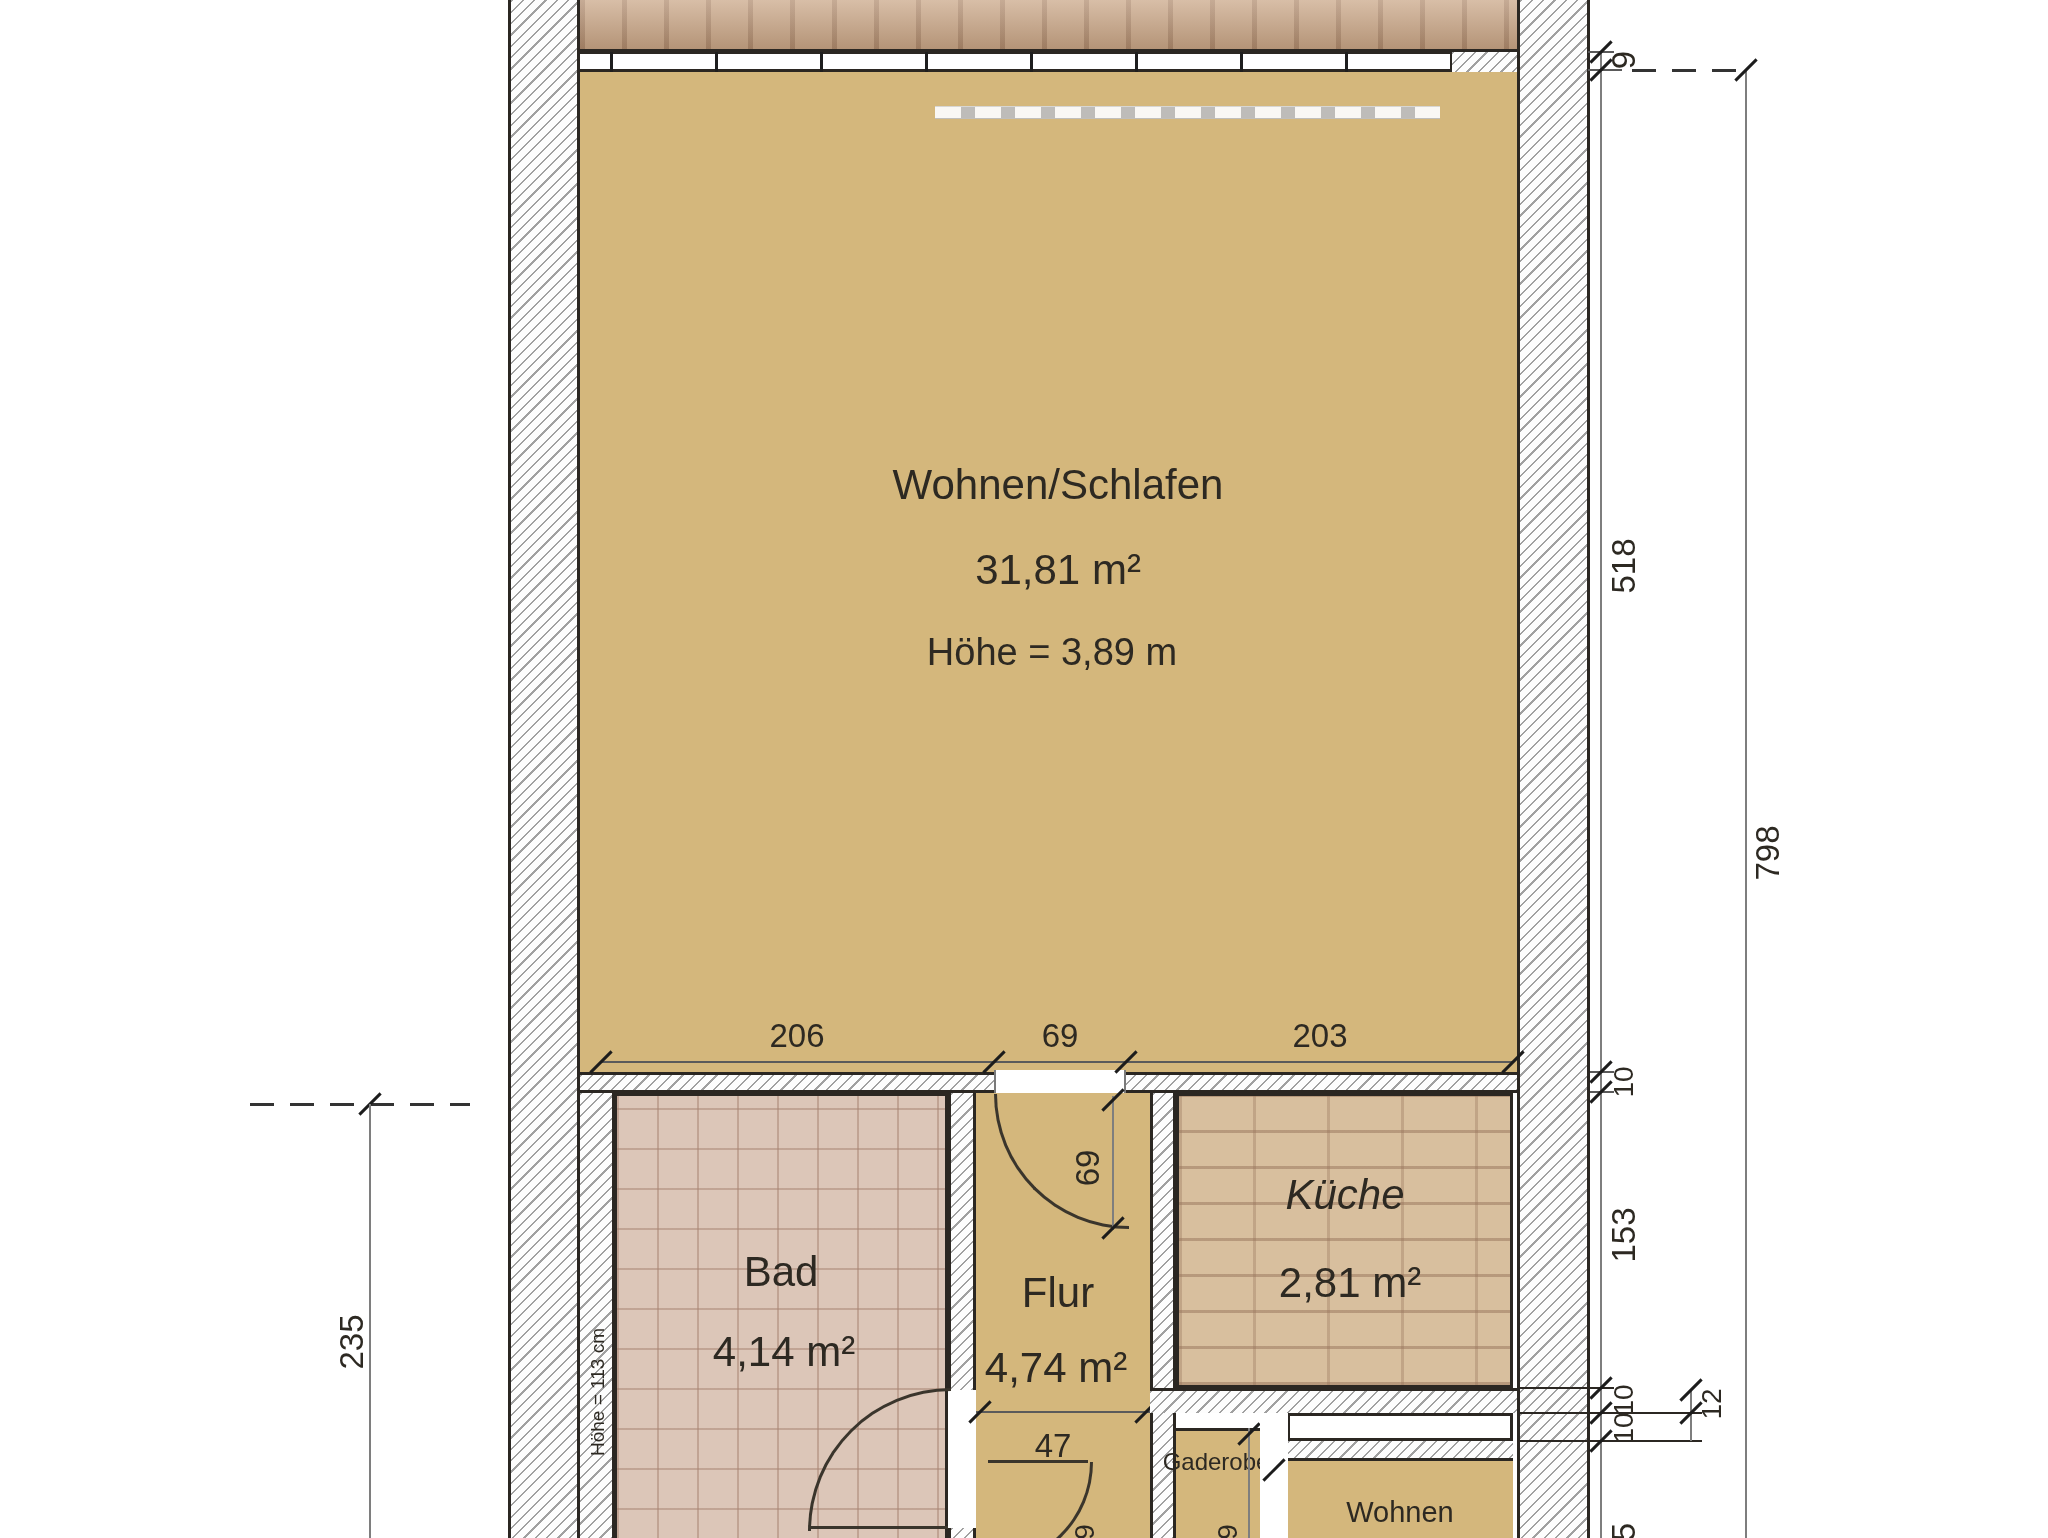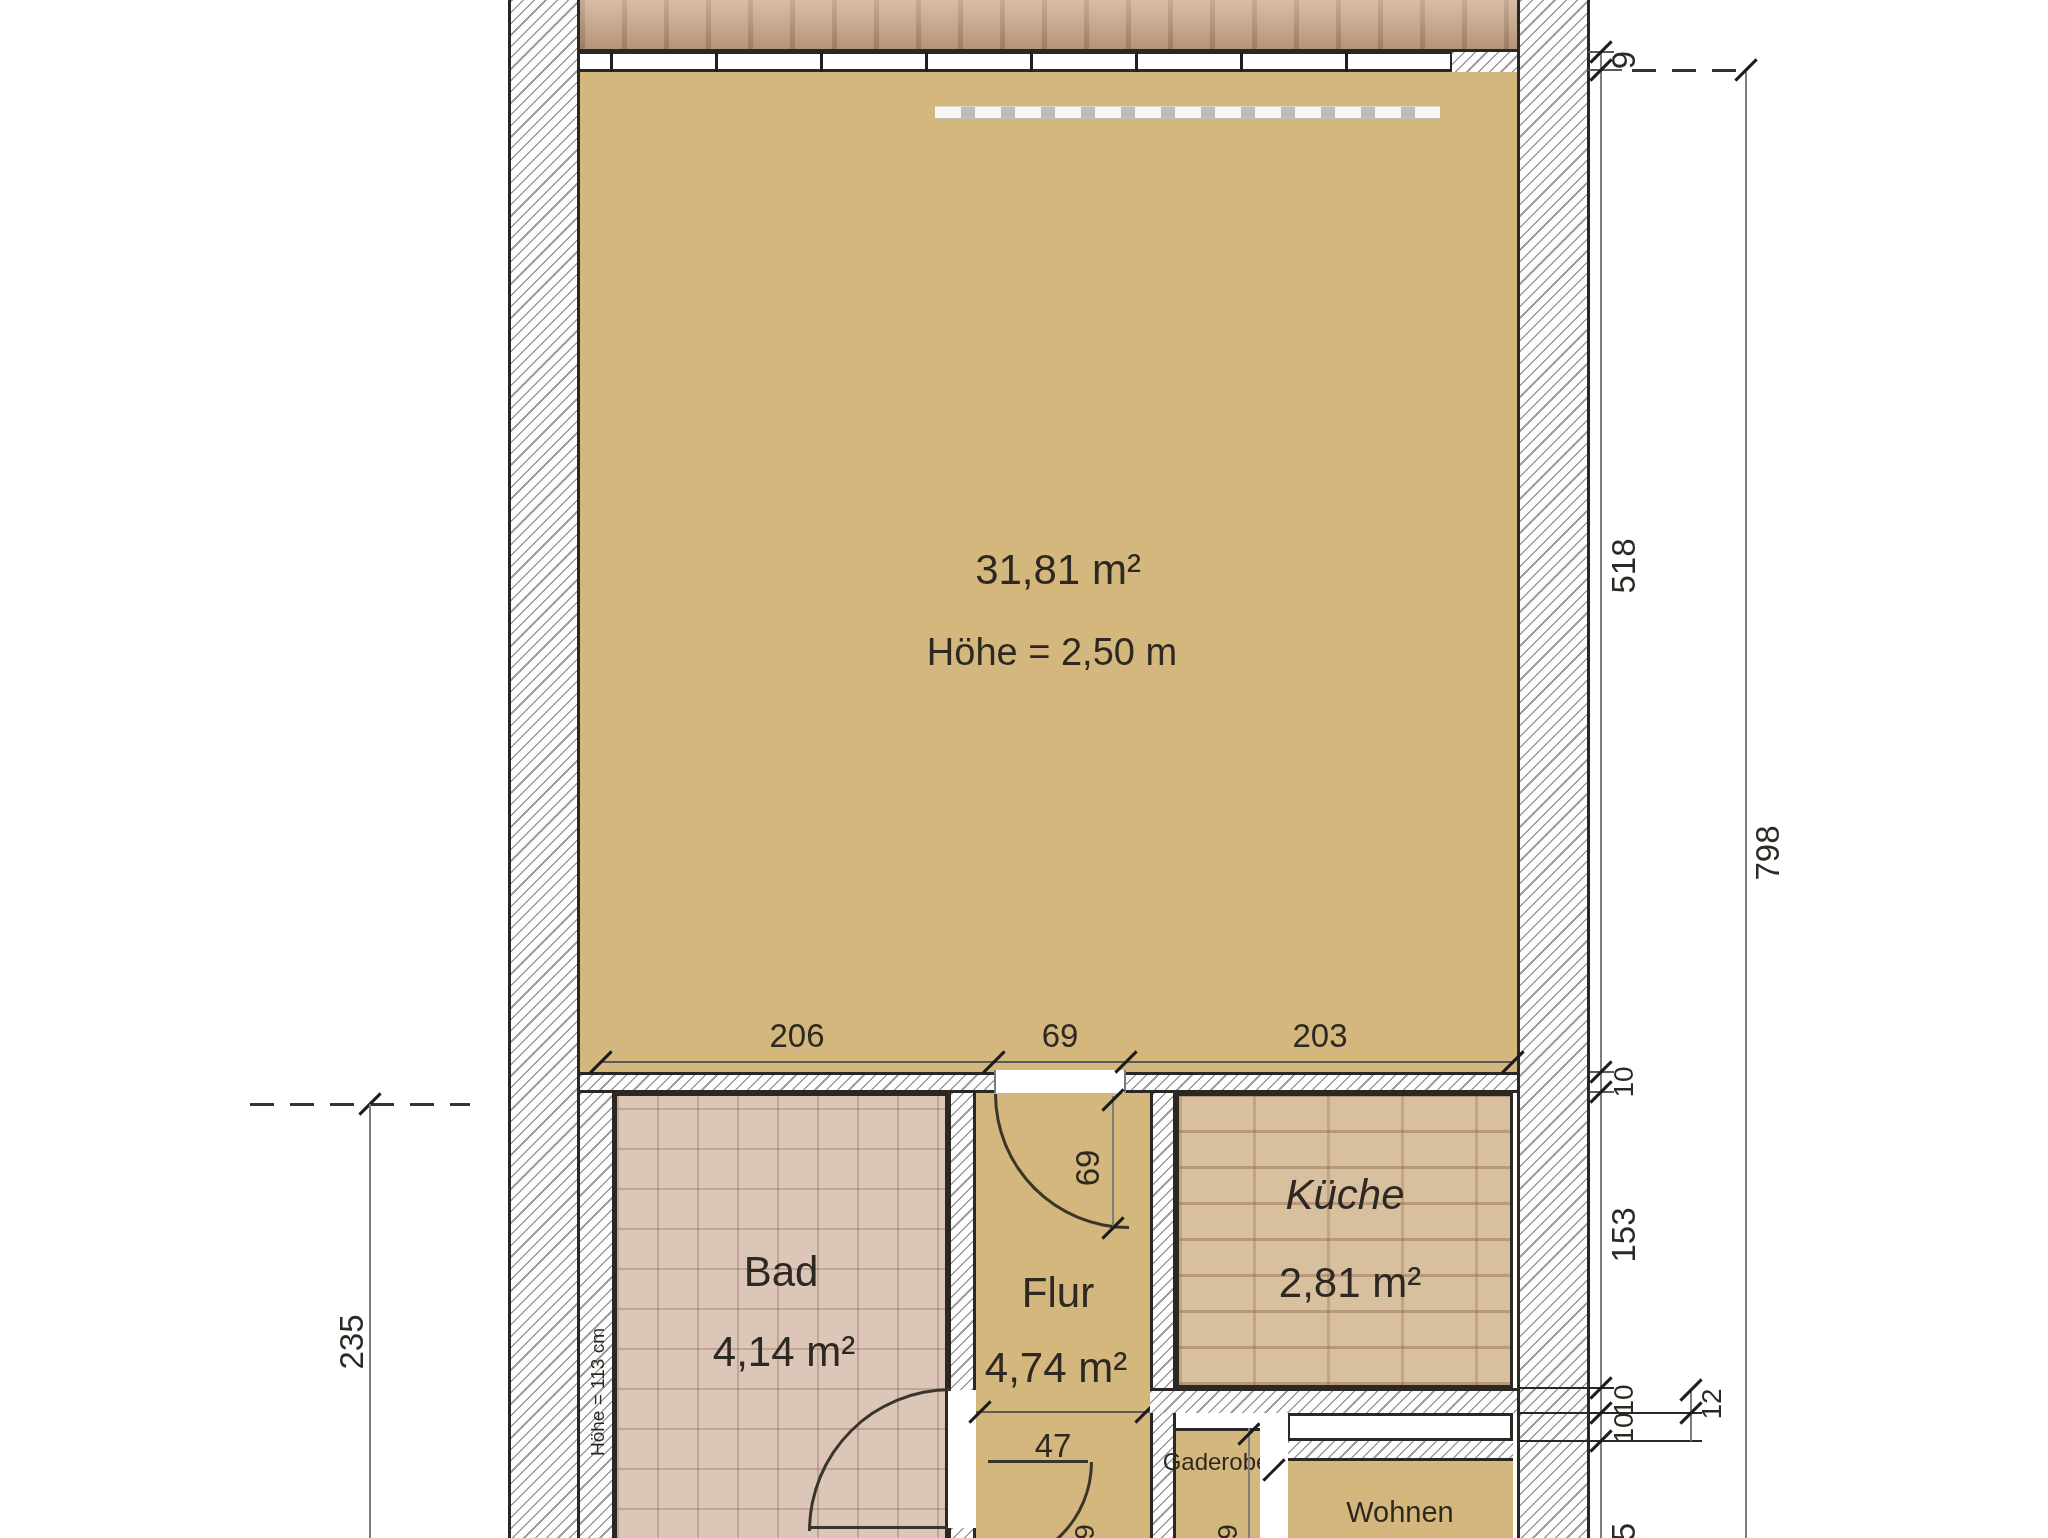--- a/index.html
+++ b/index.html
@@ -63,22 +63,23 @@
   <div class="mull" style="left:925px;top:52px;height:20px;"></div>
   <div class="mull" style="left:1030px;top:52px;height:20px;"></div>
   <div class="mull" style="left:1135px;top:52px;height:20px;"></div>
   <div class="mull" style="left:1240px;top:52px;height:20px;"></div>
   <div class="mull" style="left:1345px;top:52px;height:20px;"></div>
   <div class="abs hatch" style="left:1450px;top:52px;width:67px;height:20px;border-left:2px solid #2b2722;"></div>
 
   <div class="abs hatch wallV" style="left:508px;top:0;width:72px;height:1538px;"></div>
   <div class="abs hatch wallV" style="left:1517px;top:0;width:73px;height:1538px;"></div>
 
+  <div class="hlabel room-name" style="left:1058px;top:485px;">Wohnen/Schlafen</div>
   <div class="hlabel room-area" style="left:1058px;top:570px;">31,81 m²</div>
-  <div class="hlabel room-note" style="left:1052px;top:652px;">Höhe = 2,50 m</div>
+  <div class="hlabel room-note" style="left:1052px;top:652px;">Höhe = 3,89 m</div>
 
   <div class="abs hatch wallH" style="left:580px;top:1072px;width:937px;height:21px;"></div>
   <div class="abs" style="left:994px;top:1070px;width:132px;height:25px;background:#fff;border-left:2px solid #7a7a7a;border-right:2px solid #7a7a7a;"></div>
 
   <div class="abs dline" style="left:601px;top:1061px;width:912px;height:2px;"></div>
   <div class="tick" style="left:601px;top:1062px;"></div>
   <div class="tick" style="left:994px;top:1062px;"></div>
   <div class="tick" style="left:1126px;top:1062px;"></div>
   <div class="tick" style="left:1513px;top:1062px;"></div>
   <div class="hlabel dim" style="left:797px;top:1036px;">206</div>

